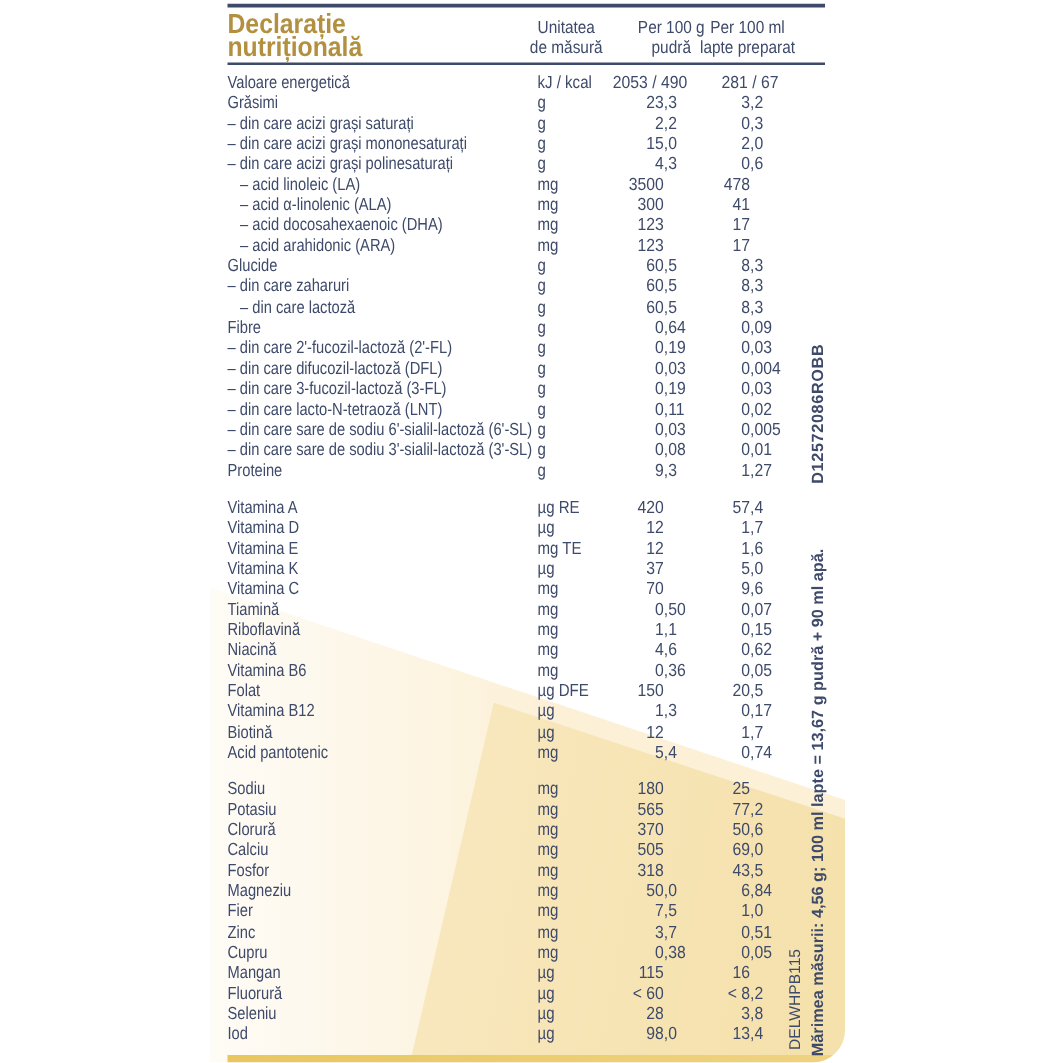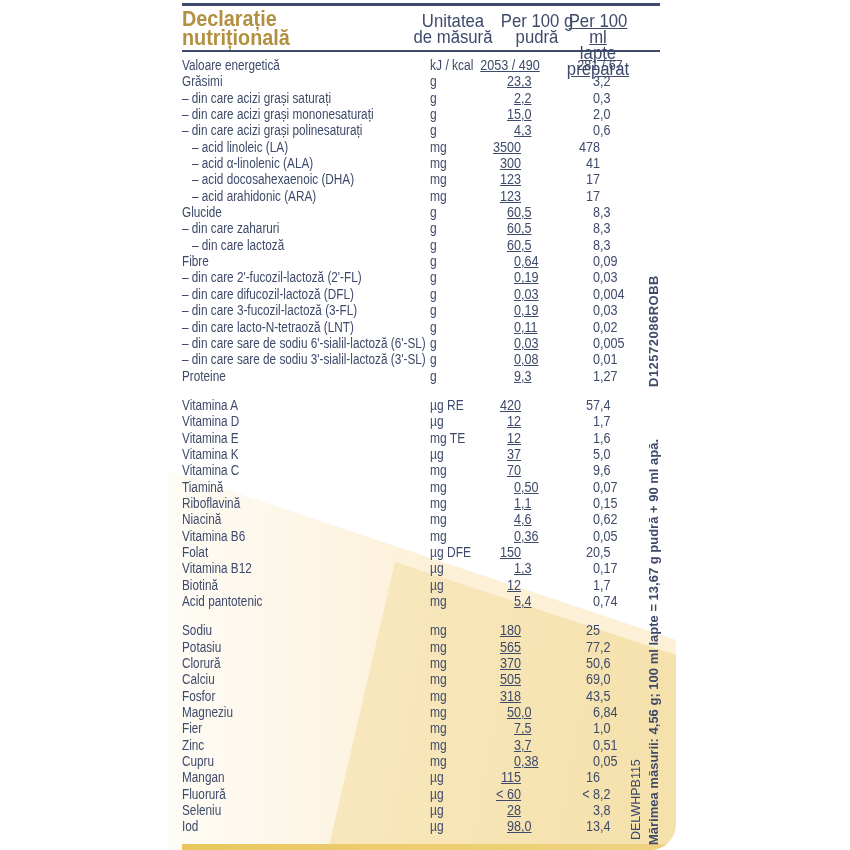--- a/index.html
+++ b/index.html
@@ -22,34 +22,34 @@
   .gold-strip{position:absolute;left:14px;right:0;bottom:0;height:6px;
     background:linear-gradient(to right,#e9c75e,#efd382);}
 
   
   .rule-top{position:absolute;left:182px;top:3px;width:478px;height:3px;background:#3e4a6a;}
   .rule-head{position:absolute;left:182px;top:50px;width:478px;height:2px;background:#3e4a6a;}
 
   
   .title{position:absolute;left:182px;top:9px;font-size:22px;font-weight:700;line-height:19px;
     color:#b29040;transform:scaleX(.9);transform-origin:0 0;white-space:nowrap;}
-  .colhead{position:absolute;top:13px;width:90px;text-align:center;font-size:19px;line-height:16px;}
+  .colhead{position:absolute;top:13px;width:90px;text-align:center;font-size:14px;line-height:16px;}
   .colhead>div{transform:scaleX(.88);}
-  #colhead-unit{left:408px;} #colhead-g{left:492px;} #colhead-ml{left:553px;text-decoration:underline;}
+  #colhead-unit{left:408px;} #colhead-g{left:492px;} #colhead-ml{left:553px;}
 
   
   .rows{position:absolute;left:182px;top:57px;width:478px;}
   .section{position:relative;}
   .section+.section{margin-top:13px;}
   .row{position:relative;height:16.35px;font-size:14px;line-height:16.35px;}
   .lab{position:absolute;left:0;white-space:nowrap;transform:scaleX(.84);transform-origin:0 50%;}
   .lab.ind1{left:10px;}
   .unit{position:absolute;left:248px;white-space:nowrap;transform:scaleX(.86);transform-origin:0 50%;}
   .val{position:absolute;display:flex;}
-  .v100g{left:283px;width:90px;text-decoration:underline;}
+  .v100g{left:293px;width:90px;}
   .v100ml{left:373px;width:90px;justify-content:center;}
   .vint{text-align:right;transform:scaleX(.9);transform-origin:100% 50%;}
   .vfrac{text-align:left;transform:scaleX(.9);transform-origin:0 50%;}
   .v100g .vint{width:56px;} .v100g .vfrac{width:34px;}
   .v100ml .vint{width:45px;} .v100ml .vfrac{width:45px;}
   .vcenter{width:100%;text-align:center;transform:scaleX(.9);}
 
   
   .vtext{position:absolute;writing-mode:vertical-rl;transform:rotate(180deg);
     white-space:nowrap;font-size:13px;color:#3e4a6a;}

